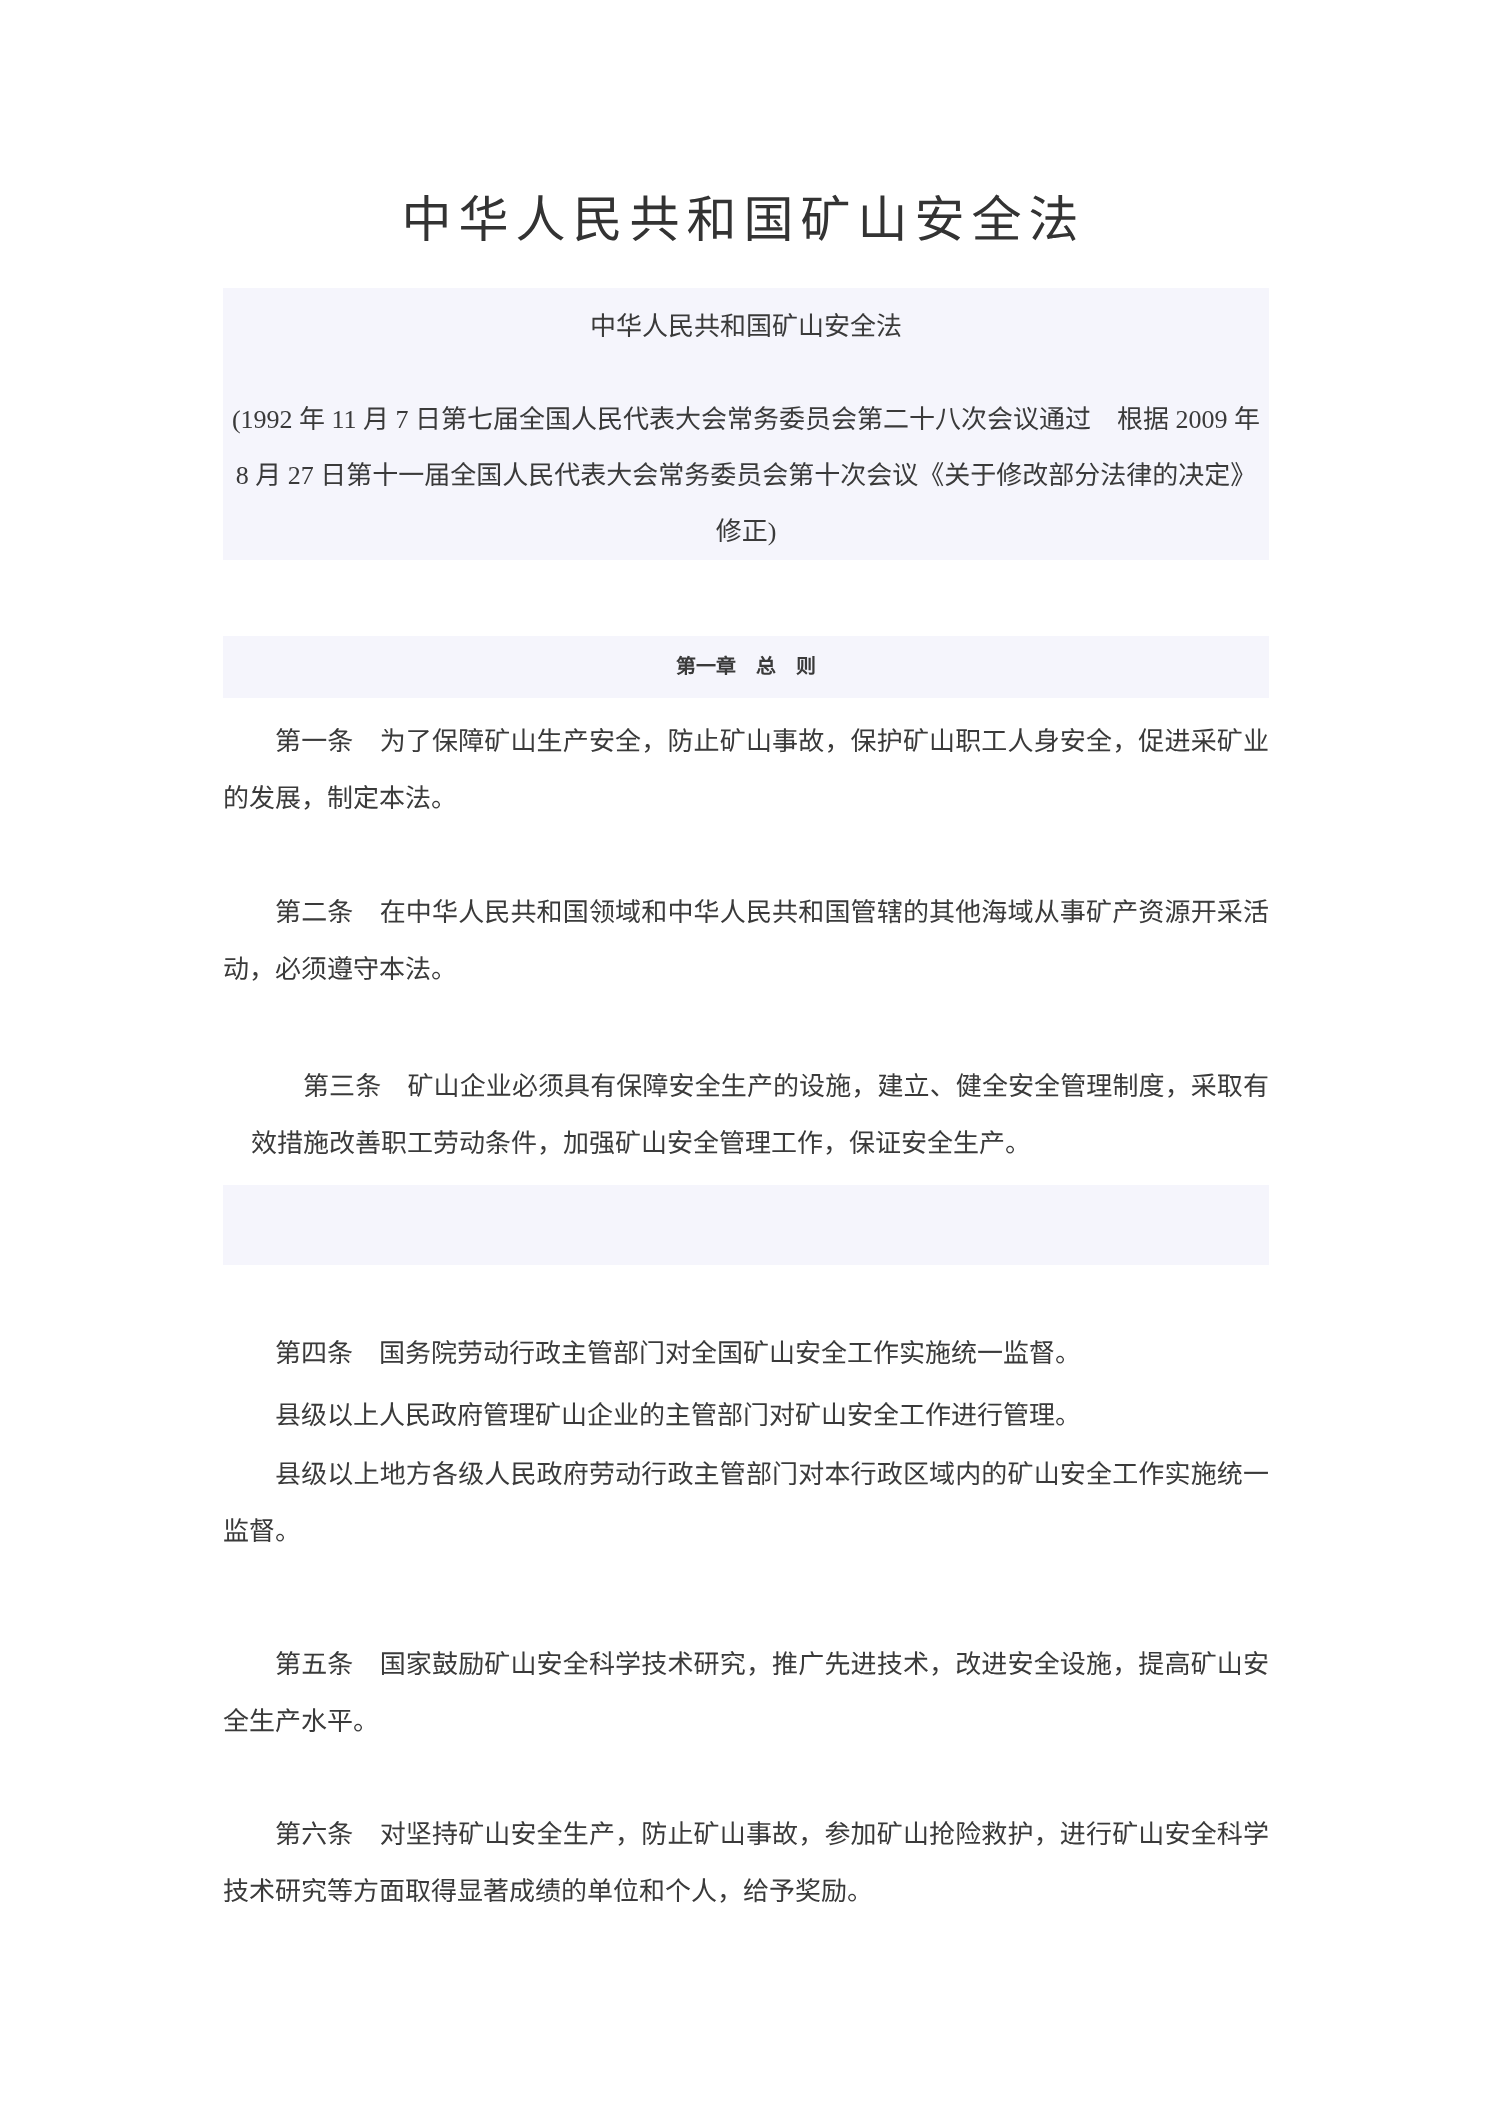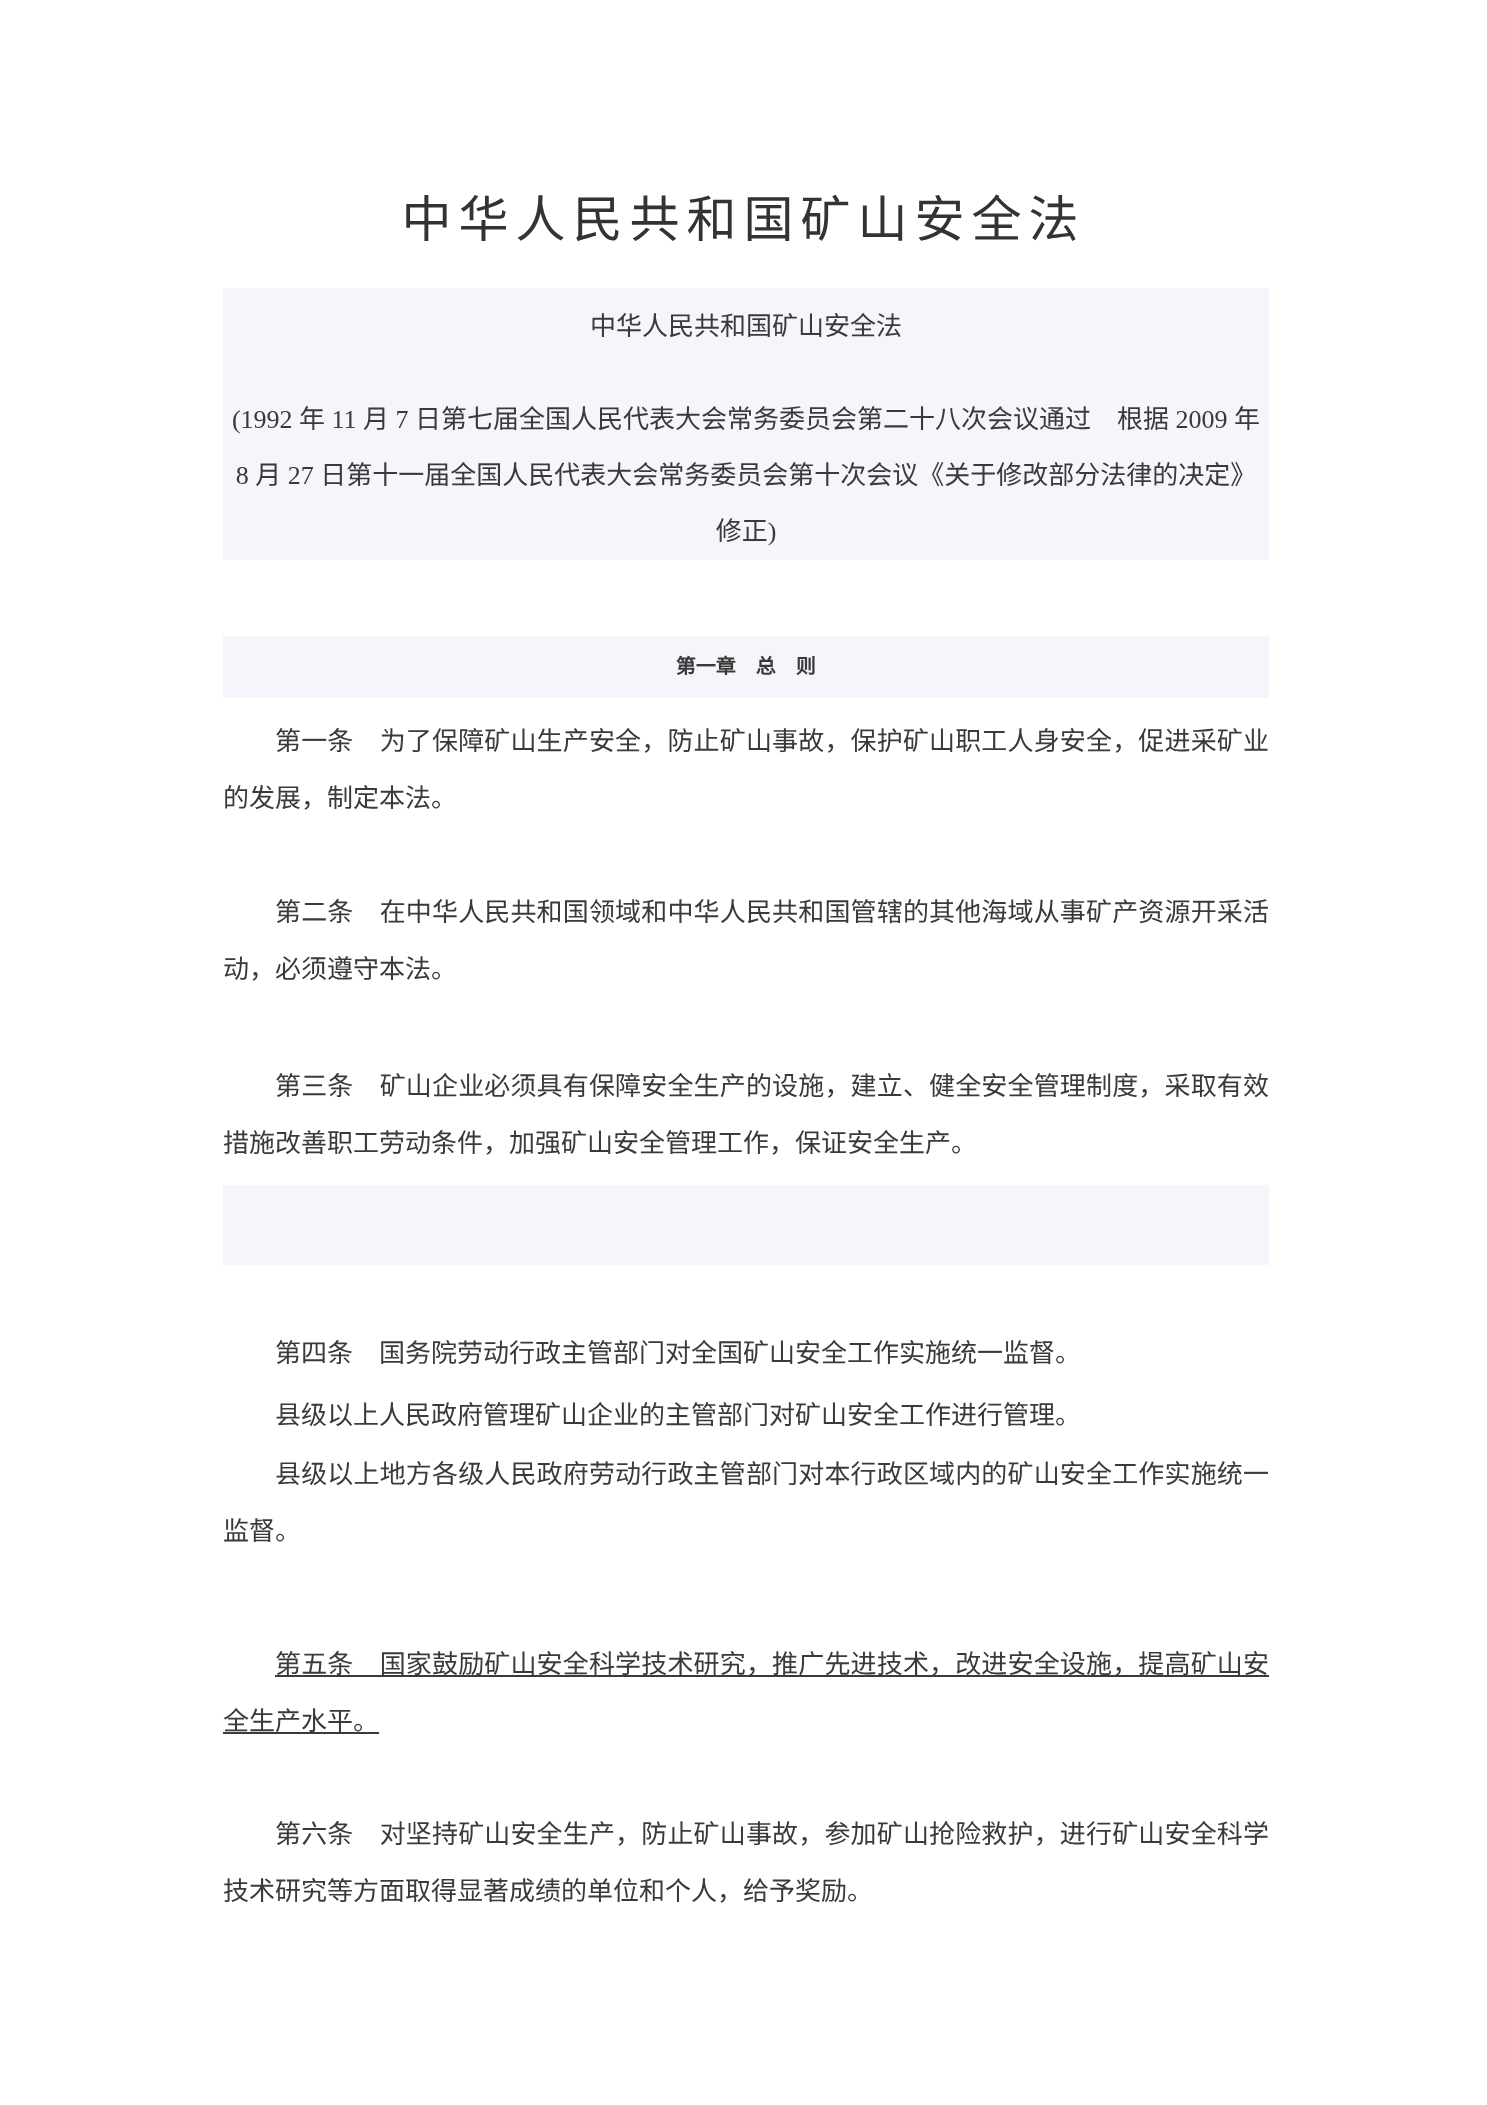--- a/index.html
+++ b/index.html
@@ -58,26 +58,26 @@
     font-weight: 700;
     text-align: center;
     color: #3a3a3a;
   }
   .art {
     margin: 0;
     text-indent: 2em;
   }
   .a1 { margin-top: 15px; }
   .a2 { margin-top: 57px; }
-  .a3 { margin-top: 60px; }
+  .a3 { margin-top: 60px; margin-left: 28px; }
   .spacer-box { margin-top: 13px; height: 80px; }
   .a4 { margin-top: 60px; }
   .a4b { margin-top: 2px; }
   .a4c { margin-top: 5px; }
-  .a5 { margin-top: 76px; text-decoration: underline; }
+  .a5 { margin-top: 76px; }
   .a6 { margin-top: 56px; }
 </style>
 <title>中华人民共和国矿山安全法</title></head>
 <body>
 
 <main class="page">
 
   <h1 class="main-title">中华人民共和国矿山安全法</h1>
 
   <section class="doc">

